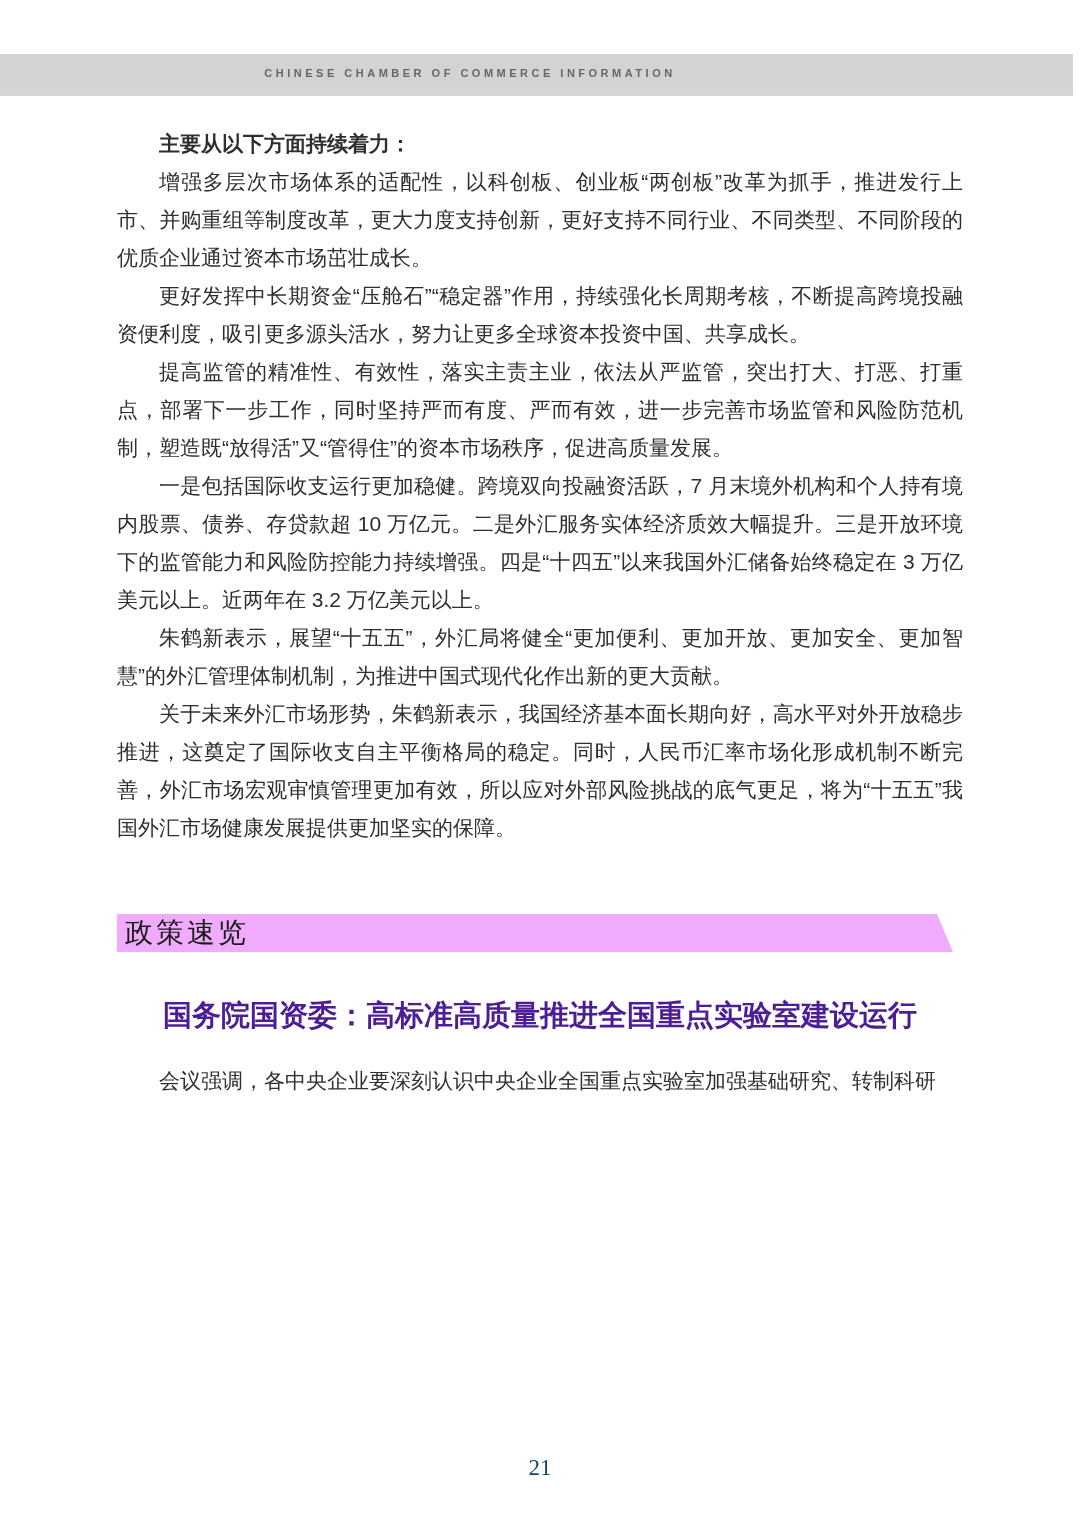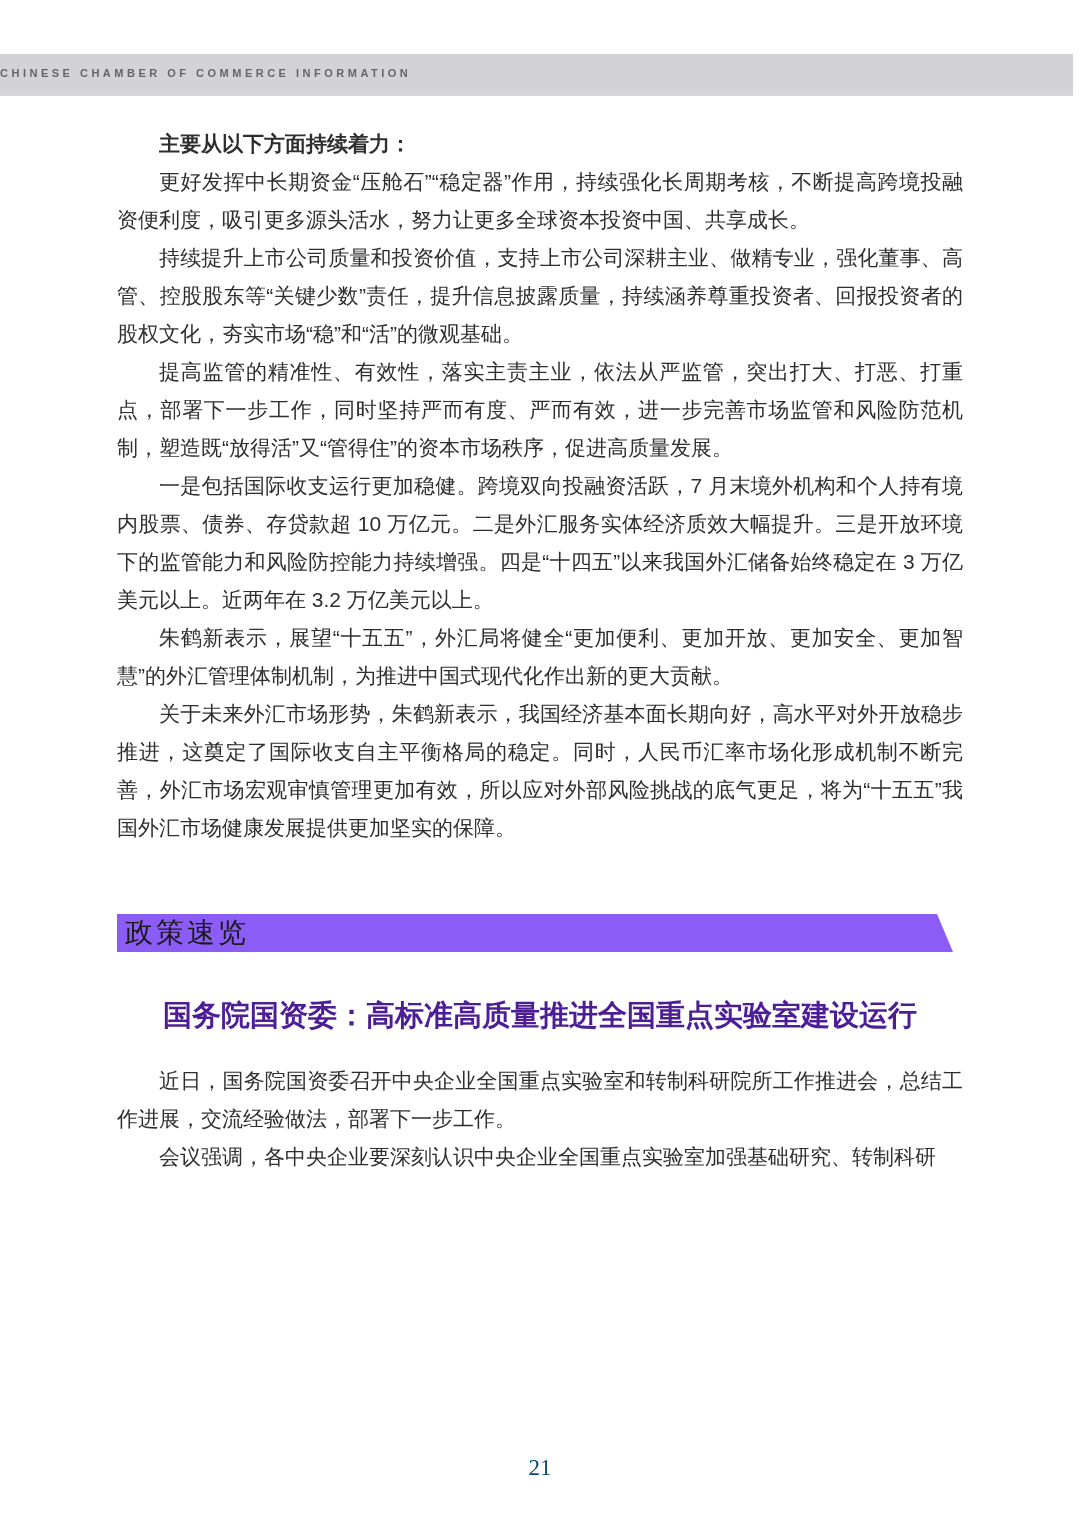--- a/index.html
+++ b/index.html
@@ -13,21 +13,21 @@
     overflow: hidden;
   }
   
   .masthead-bar {
     position: absolute;
     left: 0; top: 54px;
     width: 1073px; height: 38px;
     background: #d3d3d5;
     display: flex;
     align-items: center;
-    justify-content: flex-start;
+    justify-content: center;
     padding-right: 133px;
     box-sizing: border-box;
   }
   .masthead-text {
     font-size: 11px;
     font-weight: bold;
     letter-spacing: 3.5px;
     color: #666669;
     white-space: nowrap;
   }
@@ -59,21 +59,21 @@
     line-height: 40px;
     text-align: center;
     color: #1c1c1c;
   }
   .source { float: right; }
   
   .section-banner {
     margin-top: 67px;
     width: 836px;
     height: 38px;
-    background: #8b5cf6;
+    background: #f0abfc;
     clip-path: polygon(0 0, calc(100% - 16px) 0, 100% 100%, 0 100%);
     display: flex;
     align-items: center;
     padding-left: 8px;
     box-sizing: border-box;
   }
   .section-title {
     font-family: "Liberation Serif", serif;
     font-size: 28px;
     letter-spacing: 3px;
@@ -105,38 +105,37 @@
 
   <div class="masthead-bar">
     <span class="masthead-text">CHINESE CHAMBER OF COMMERCE INFORMATION</span>
   </div>
   <div class="masthead-rule"></div>
 
   <div class="content">
 
     <p class="body lead">主要从以下方面持续着力：</p>
 
+    <p class="body">增强多层次市场体系的适配性，以科创板、创业板“两创板”改革为抓手，推进发行上市、并购重组等制度改革，更大力度支持创新，更好支持不同行业、不同类型、不同阶段的优质企业通过资本市场茁壮成长。</p>
     <p class="body">更好发挥中长期资金“压舱石”“稳定器”作用，持续强化长周期考核，不断提高跨境投融资便利度，吸引更多源头活水，努力让更多全球资本投资中国、共享成长。</p>
-    <p class="body">持续提升上市公司质量和投资价值，支持上市公司深耕主业、做精专业，强化董事、高管、控股股东等“关键少数”责任，提升信息披露质量，持续涵养尊重投资者、回报投资者的股权文化，夯实市场“稳”和“活”的微观基础。</p>
     <p class="body">提高监管的精准性、有效性，落实主责主业，依法从严监管，突出打大、打恶、打重点，部署下一步工作，同时坚持严而有度、严而有效，进一步完善市场监管和风险防范机制，塑造既“放得活”又“管得住”的资本市场秩序，促进高质量发展。</p>
 
 
     <p class="body">一是包括国际收支运行更加稳健。跨境双向投融资活跃，7 月末境外机构和个人持有境内股票、债券、存贷款超 10 万亿元。二是外汇服务实体经济质效大幅提升。三是开放环境下的监管能力和风险防控能力持续增强。四是“十四五”以来我国外汇储备始终稳定在 3 万亿美元以上。近两年在 3.2 万亿美元以上。</p>
     <p class="body">朱鹤新表示，展望“十五五”，外汇局将健全“更加便利、更加开放、更加安全、更加智慧”的外汇管理体制机制，为推进中国式现代化作出新的更大贡献。</p>
 
     <p class="body">
       <span>关于未来外汇市场形势，朱鹤新表示，我国经济基本面长期向好，高水平对外开放稳步推进，这奠定了国际收支自主平衡格局的稳定。同时，人民币汇率市场化形成机制不断完善，外汇市场宏观审慎管理更加有效，所以应对外部风险挑战的底气更足，将为“十五五”我国外汇市场健康发展提供更加坚实的保障。</span>
     </p>
 
     <div class="section-banner">
       <span class="section-title">政策速览</span>
     </div>
 
     <h2 class="headline2">国务院国资委：高标准高质量推进全国重点实验室建设运行</h2>
 
-    <p class="body">近日，国务院国资委召开中央企业全国重点实验室和转制科研院所工作推进会，总结工作进展，交流经验做法，部署下一步工作。</p>
     <p class="body">会议强调，各中央企业要深刻认识中央企业全国重点实验室加强基础研究、转制科研</p>
 
   </div>
 
   <div class="page-number">21</div>
 
 </div>
 
 </body></html>

